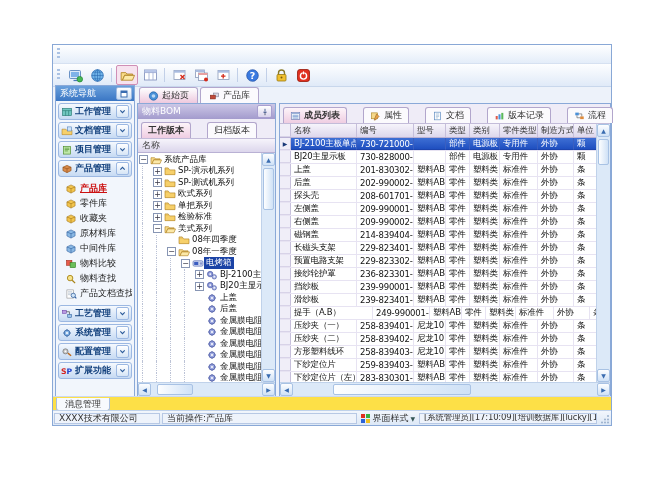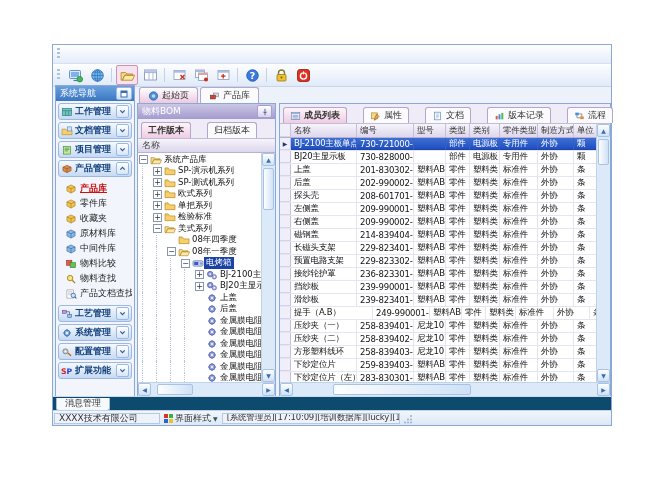--- a/index.html
+++ b/index.html
@@ -117,22 +117,22 @@
   .gcell{flex:none;padding:0 3px;border-right:1px solid #e7e3f2;overflow:hidden;white-space:nowrap;
          display:flex;align-items:center;box-sizing:border-box;}
   .gind{width:11px;flex:none;background:#f0eef8;border-right:1px solid #c6bfdb;border-bottom:1px solid #d8d3e8;
         display:flex;align-items:center;justify-content:center;font-size:6px;color:#1a3a78;box-sizing:border-box;}
   .ghead{height:13px;background:linear-gradient(#f6f4fb,#ddd7ec);border-bottom:1px solid #b9b1d4;color:#333;}
   .ghead .gcell{border-right:1px solid #c6bfdb;}
   .grow.selected{background:linear-gradient(#3e6fd4,#1c4cbe);color:#fff;}
   .grow.selected .gcell{border-right-color:#3a5fc0;border-bottom:1px solid #1c44ae;}
 
   
-  .btabs{position:absolute;left:0;right:0;bottom:14px;height:14px;background:#0c4a6e;
-         border-top:1px solid #cdd9ee;display:flex;align-items:center;padding-left:3px;}
+  .btabs{position:absolute;left:0;right:0;bottom:14px;height:14px;background:#fde047;
+         border-top:1px solid #cdd9ee;display:flex;align-items:flex-end;padding-left:3px;}
   .msgtab{height:12px;border:1px solid #a8bede;border-top:none;background:#f7fafd;font-size:9px;color:#333;
           padding:0 8px;border-radius:0 0 3px 3px;display:flex;align-items:center;}
   .status{position:absolute;left:0;right:0;bottom:0;height:14px;background:linear-gradient(#f2f6fc,#dde8f6);
           border-top:1px solid #c0d2ea;display:flex;align-items:center;font-size:9px;color:#333;
           padding:0 1px;gap:2px;}
   .sbox{border:1px solid #b7c8e4;background:#eef3fb;height:11px;display:flex;align-items:center;
         padding:0 4px;white-space:nowrap;overflow:hidden;box-sizing:border-box;}
   .sbox.company{width:106px;flex:none;}
   .sbox.op{flex:1;min-width:0;}
   .stylebox{display:flex;align-items:center;gap:2px;padding:0 2px;flex:none;}
@@ -1136,20 +1136,21 @@
         </div>
       </div>
     </div>
 
     <div class="btabs">
       <div class="msgtab">消息管理</div>
     </div>
 
     <div class="status">
       <div class="sbox company">XXXX技术有限公司</div>
+      <div class="sbox op">当前操作:产品库</div>
       <div class="stylebox">
         <svg viewBox="0 0 9 9">
             <rect x="0" y="0" width="4" height="4" fill="#e03020"></rect>
             <rect x="5" y="0" width="4" height="4" fill="#3ab040"></rect>
             <rect x="0" y="5" width="4" height="4" fill="#2a62d8"></rect>
             <rect x="5" y="5" width="4" height="4" fill="#f0c020"></rect>
           </svg>
         <span>界面样式</span>
         <span class="caret">▼</span>
       </div>

